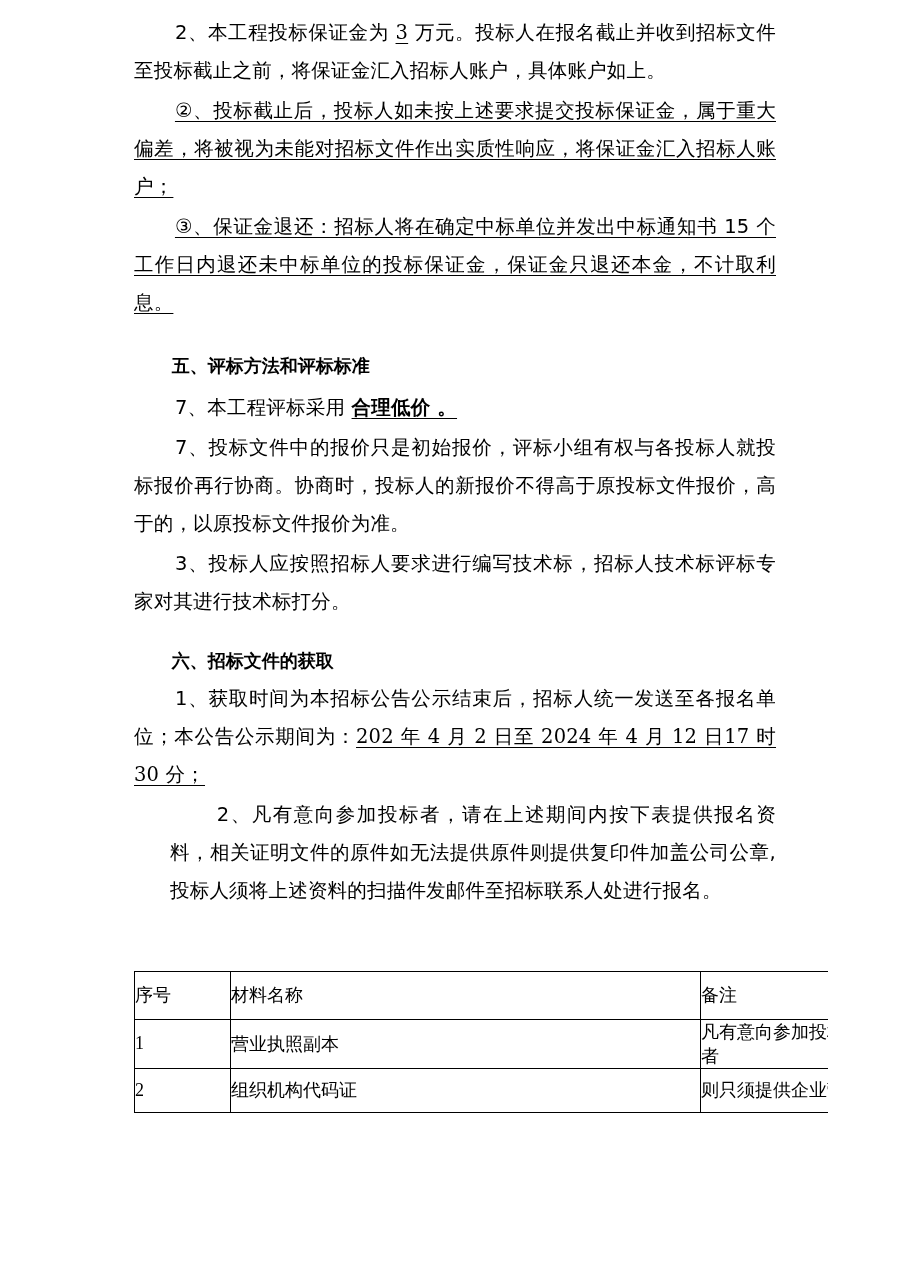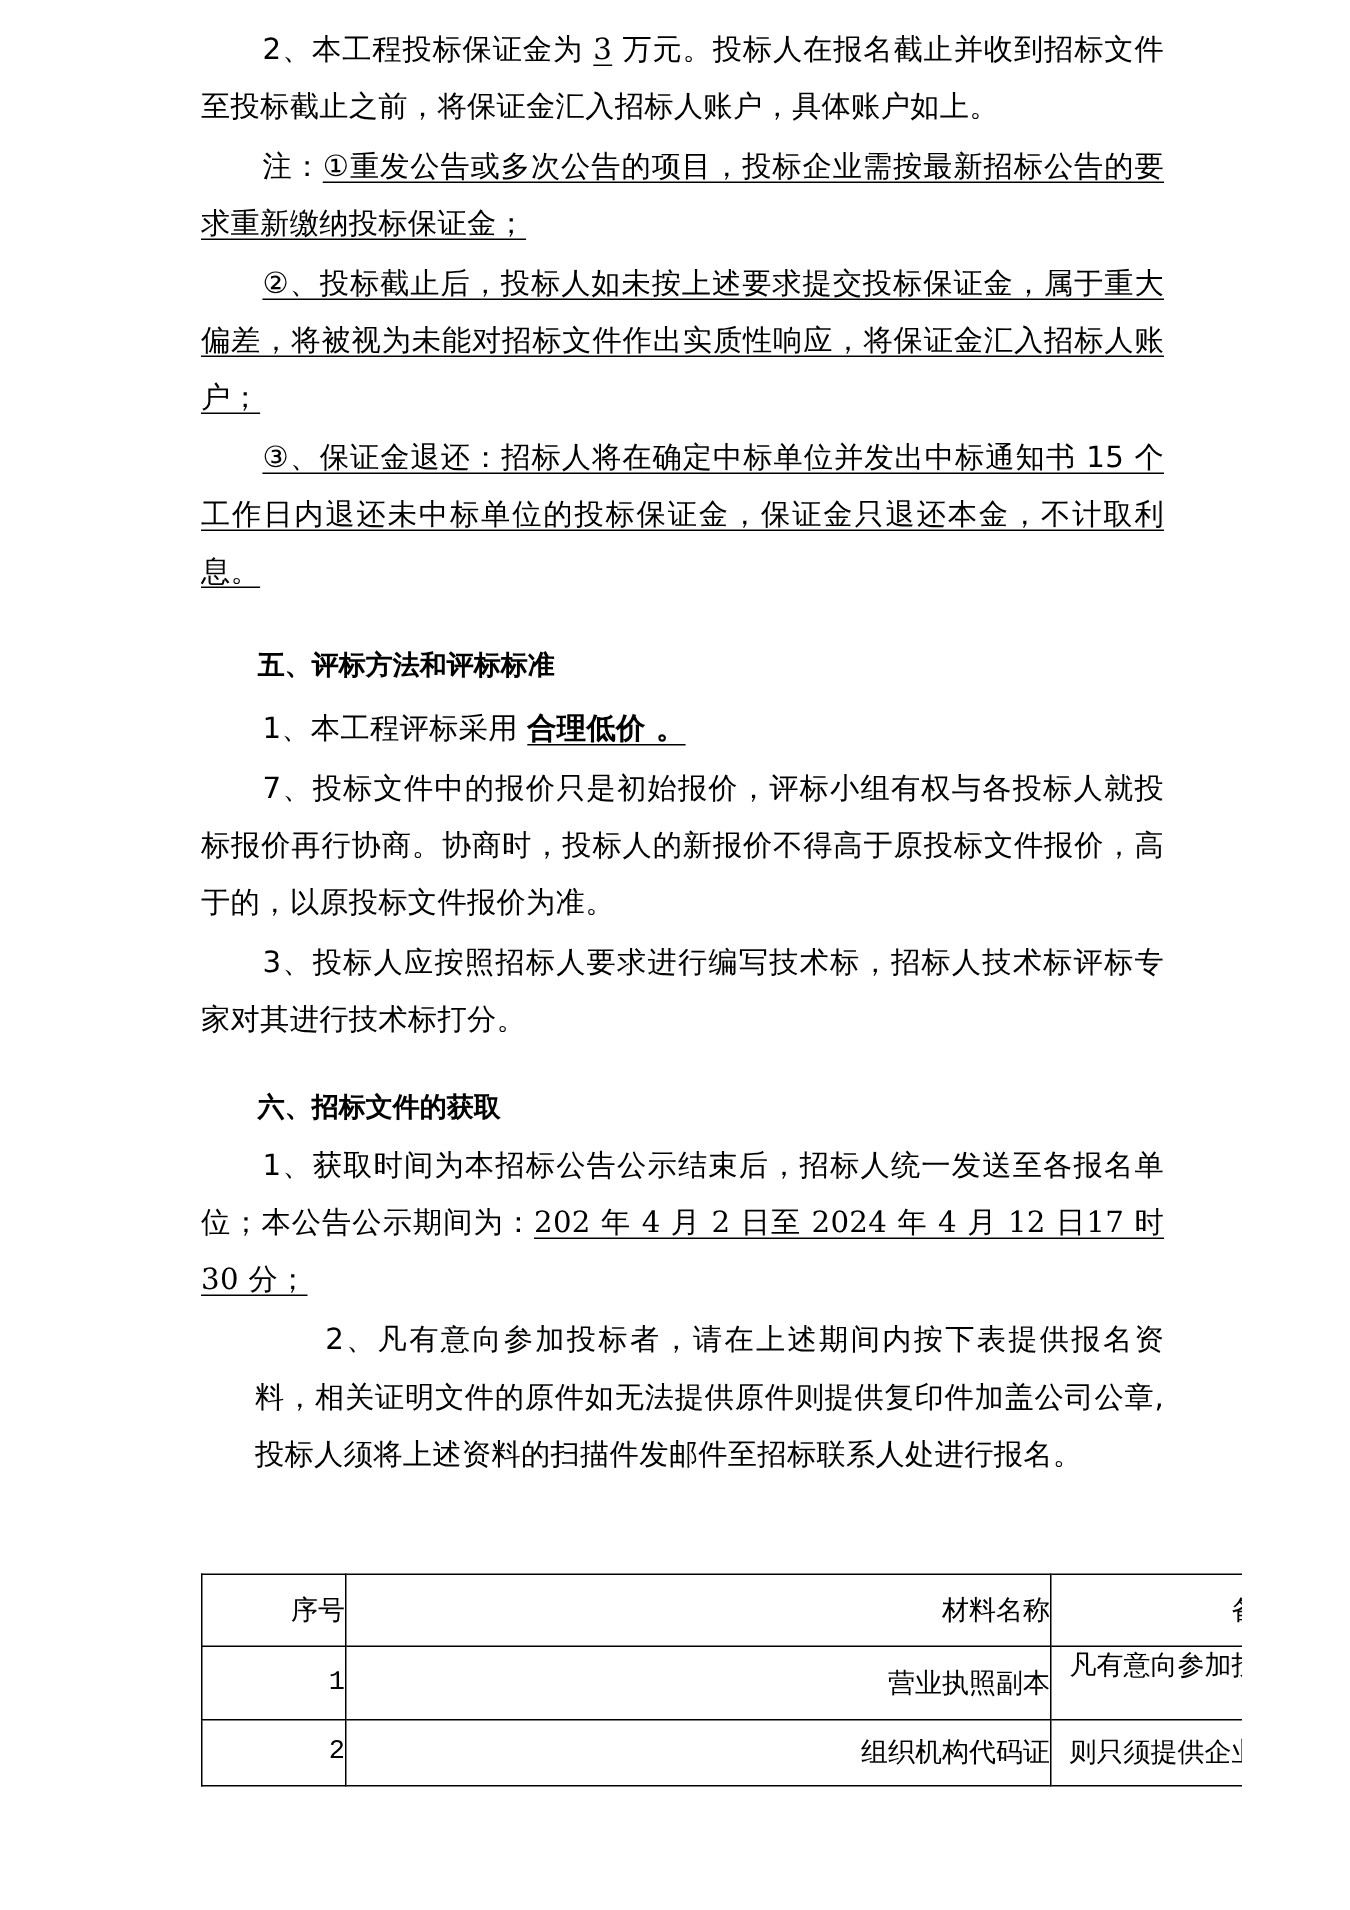--- a/index.html
+++ b/index.html
@@ -61,61 +61,58 @@
   }
 
   table.materials {
     border-collapse: collapse;
     width: 723px;
     margin: 0 auto;
     table-layout: fixed;
   }
   table.materials td, table.materials th {
     border: 1px solid #000000;
-    text-align: right;
+    text-align: left;
     vertical-align: middle;
     font-size: 18px;
     font-weight: normal;
-    font-family: Liberation Mono, monospace;
+    font-family: Liberation Serif, serif;
     padding: 0;
   }
   table.materials tr { height: 44px; }
   table.materials tr.head { height: 48px; }
   .col-no { width: 96px; }
   .col-name { width: 470px; }
   .col-note { width: 157px; }
   .cell-pad { padding: 6px 4px; }
 </style>
 </head>
 <body>
 
 <div class="page">
 
   <p class="para indent">
     <span>2、本工程投标保证金为 </span><span class="u num-en">3</span><span> 万元。投标人在报名截止并收到招标文件至投标截止之前，将保证金汇入招标人账户，具体账户如上。</span>
   </p>
 
-  <p class="para indent">
-    <span>注：</span><span class="u">①重发公告或多次公告的项目，投标企业需按最新招标公告的要求重新缴纳投标保证金；</span>
-  </p>
 
   <p class="para indent">
     <span class="u">②、投标截止后，投标人如未按上述要求提交投标保证金，属于重大偏差，将被视为未能对招标文件作出实质性响应，将保证金汇入招标人账户；</span>
   </p>
 
   <p class="para indent">
     <span class="u">③、保证金退还：招标人将在确定中标单位并发出中标通知书 15 个工作日内退还未中标单位的投标保证金，保证金只退还本金，不计取利息。</span>
   </p>
 
   <div class="spacer-md"></div>
 
   <p class="heading">五、评标方法和评标标准</p>
 
   <p class="para indent">
-    <span>1、本工程评标采用 </span><span class="u">    </span><span class="u b">合理低价 。</span><span class="u"> </span>
+    <span>7、本工程评标采用 </span><span class="u">    </span><span class="u b">合理低价 。</span><span class="u"> </span>
   </p>
 
   <p class="para indent">
     <span>7、投标文件中的报价只是初始报价，评标小组有权与各投标人就投标报价再行协商。协商时，投标人的新报价不得高于原投标文件报价，高于的，以原投标文件报价为准。</span>
   </p>
 
   <p class="para indent">
     <span>3、投标人应按照招标人要求进行编写技术标，招标人技术标评标专家对其进行技术标打分。</span>
   </p>
 

